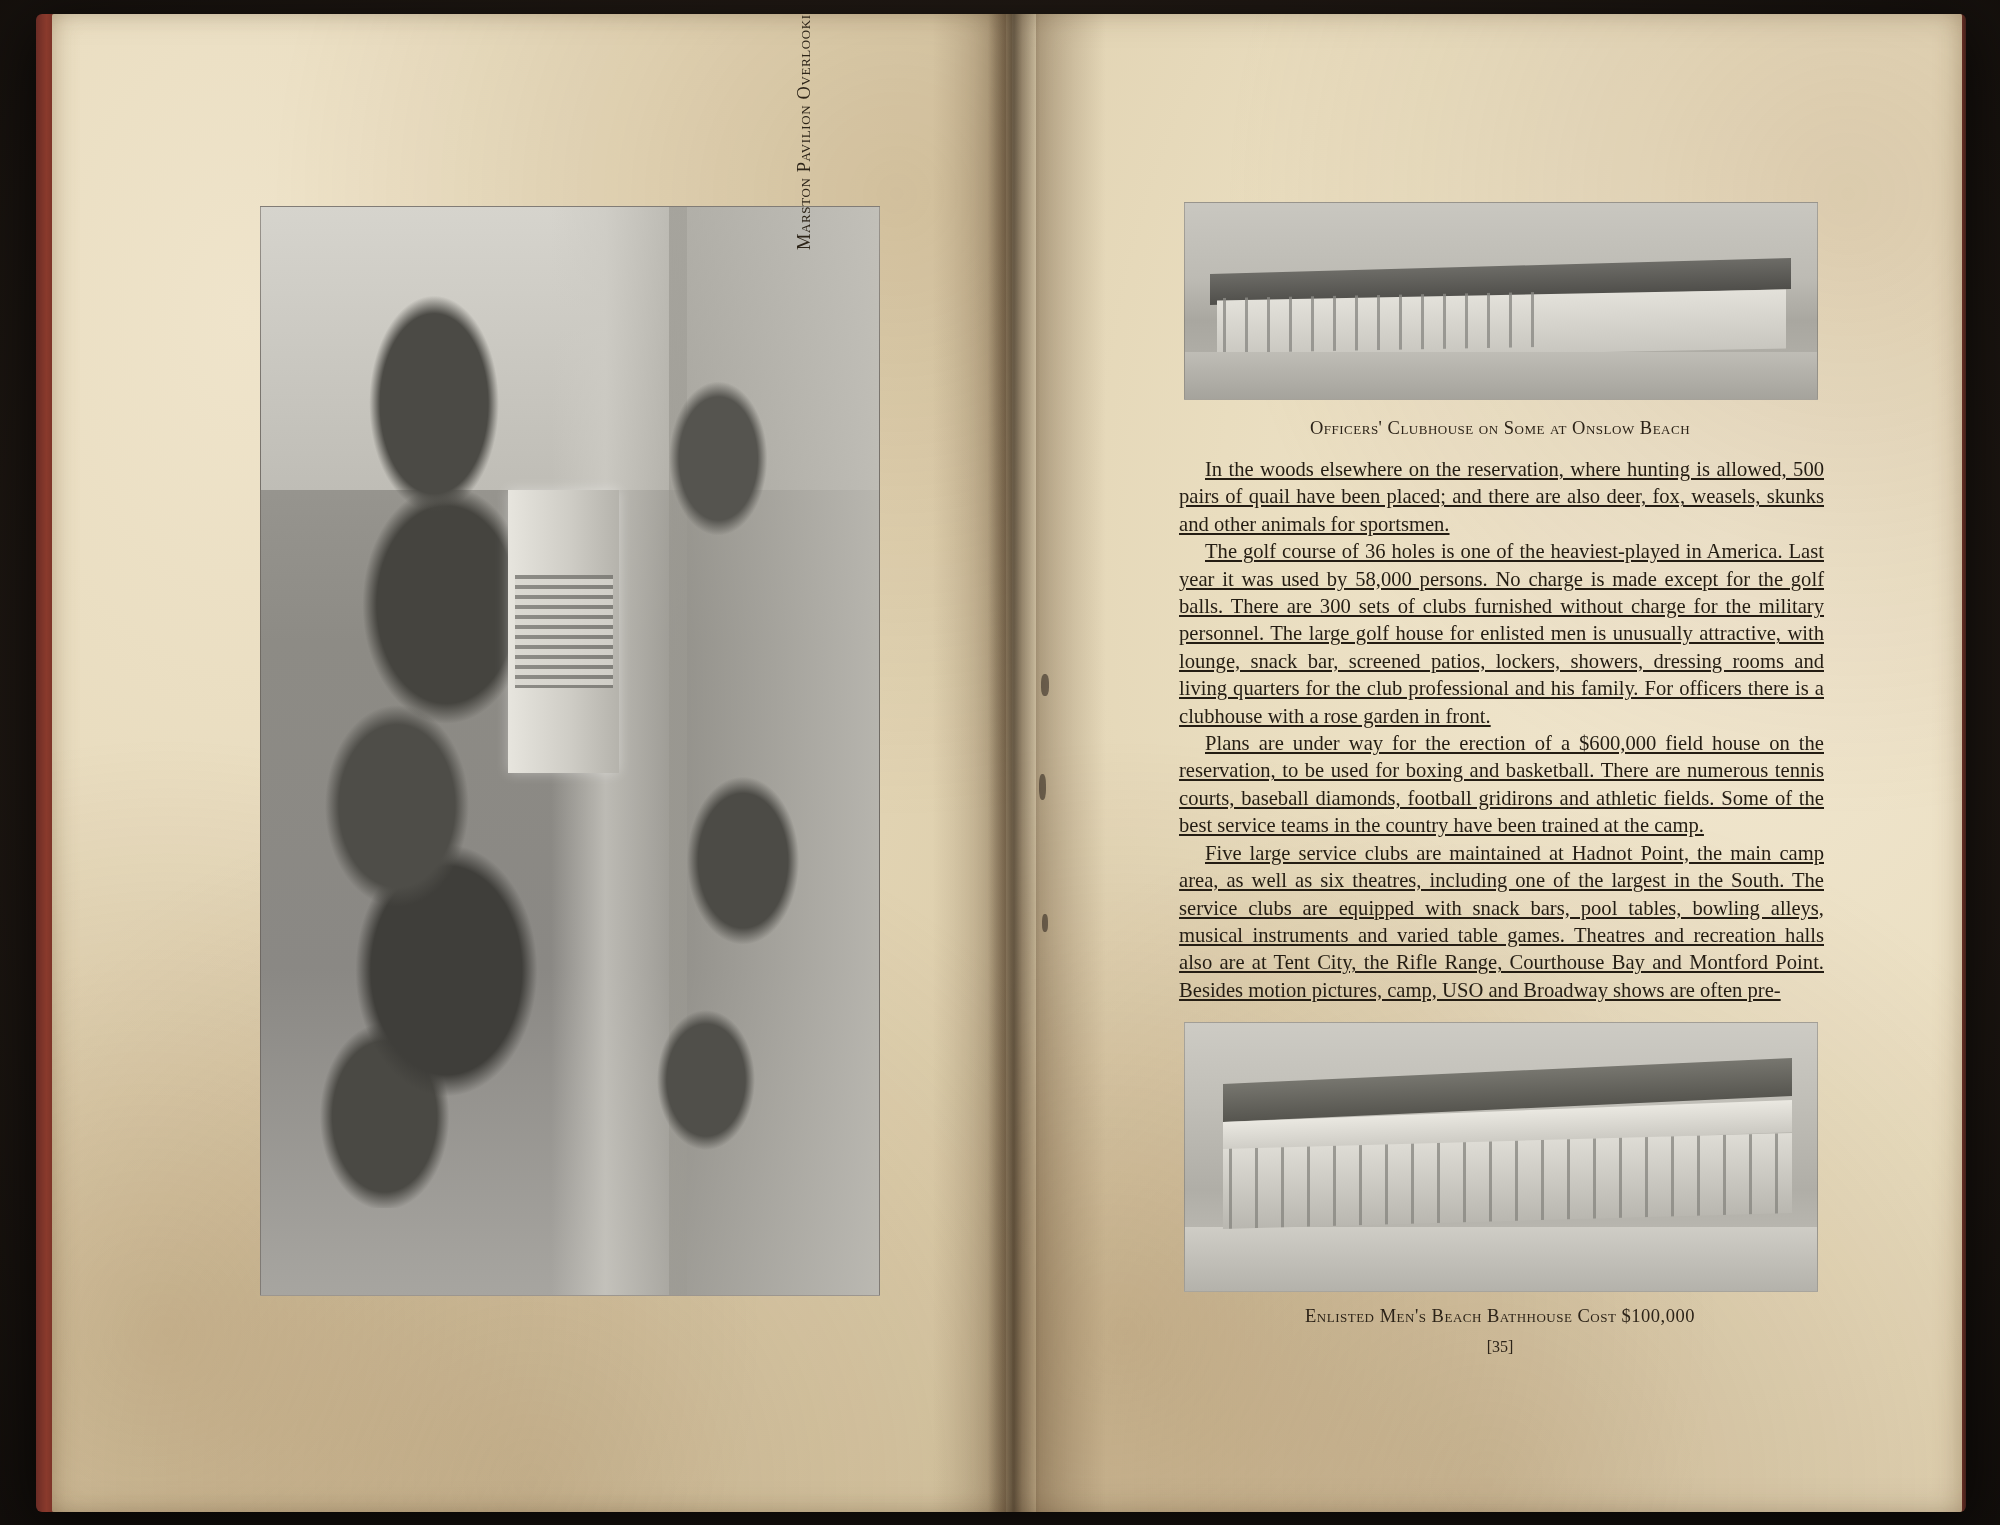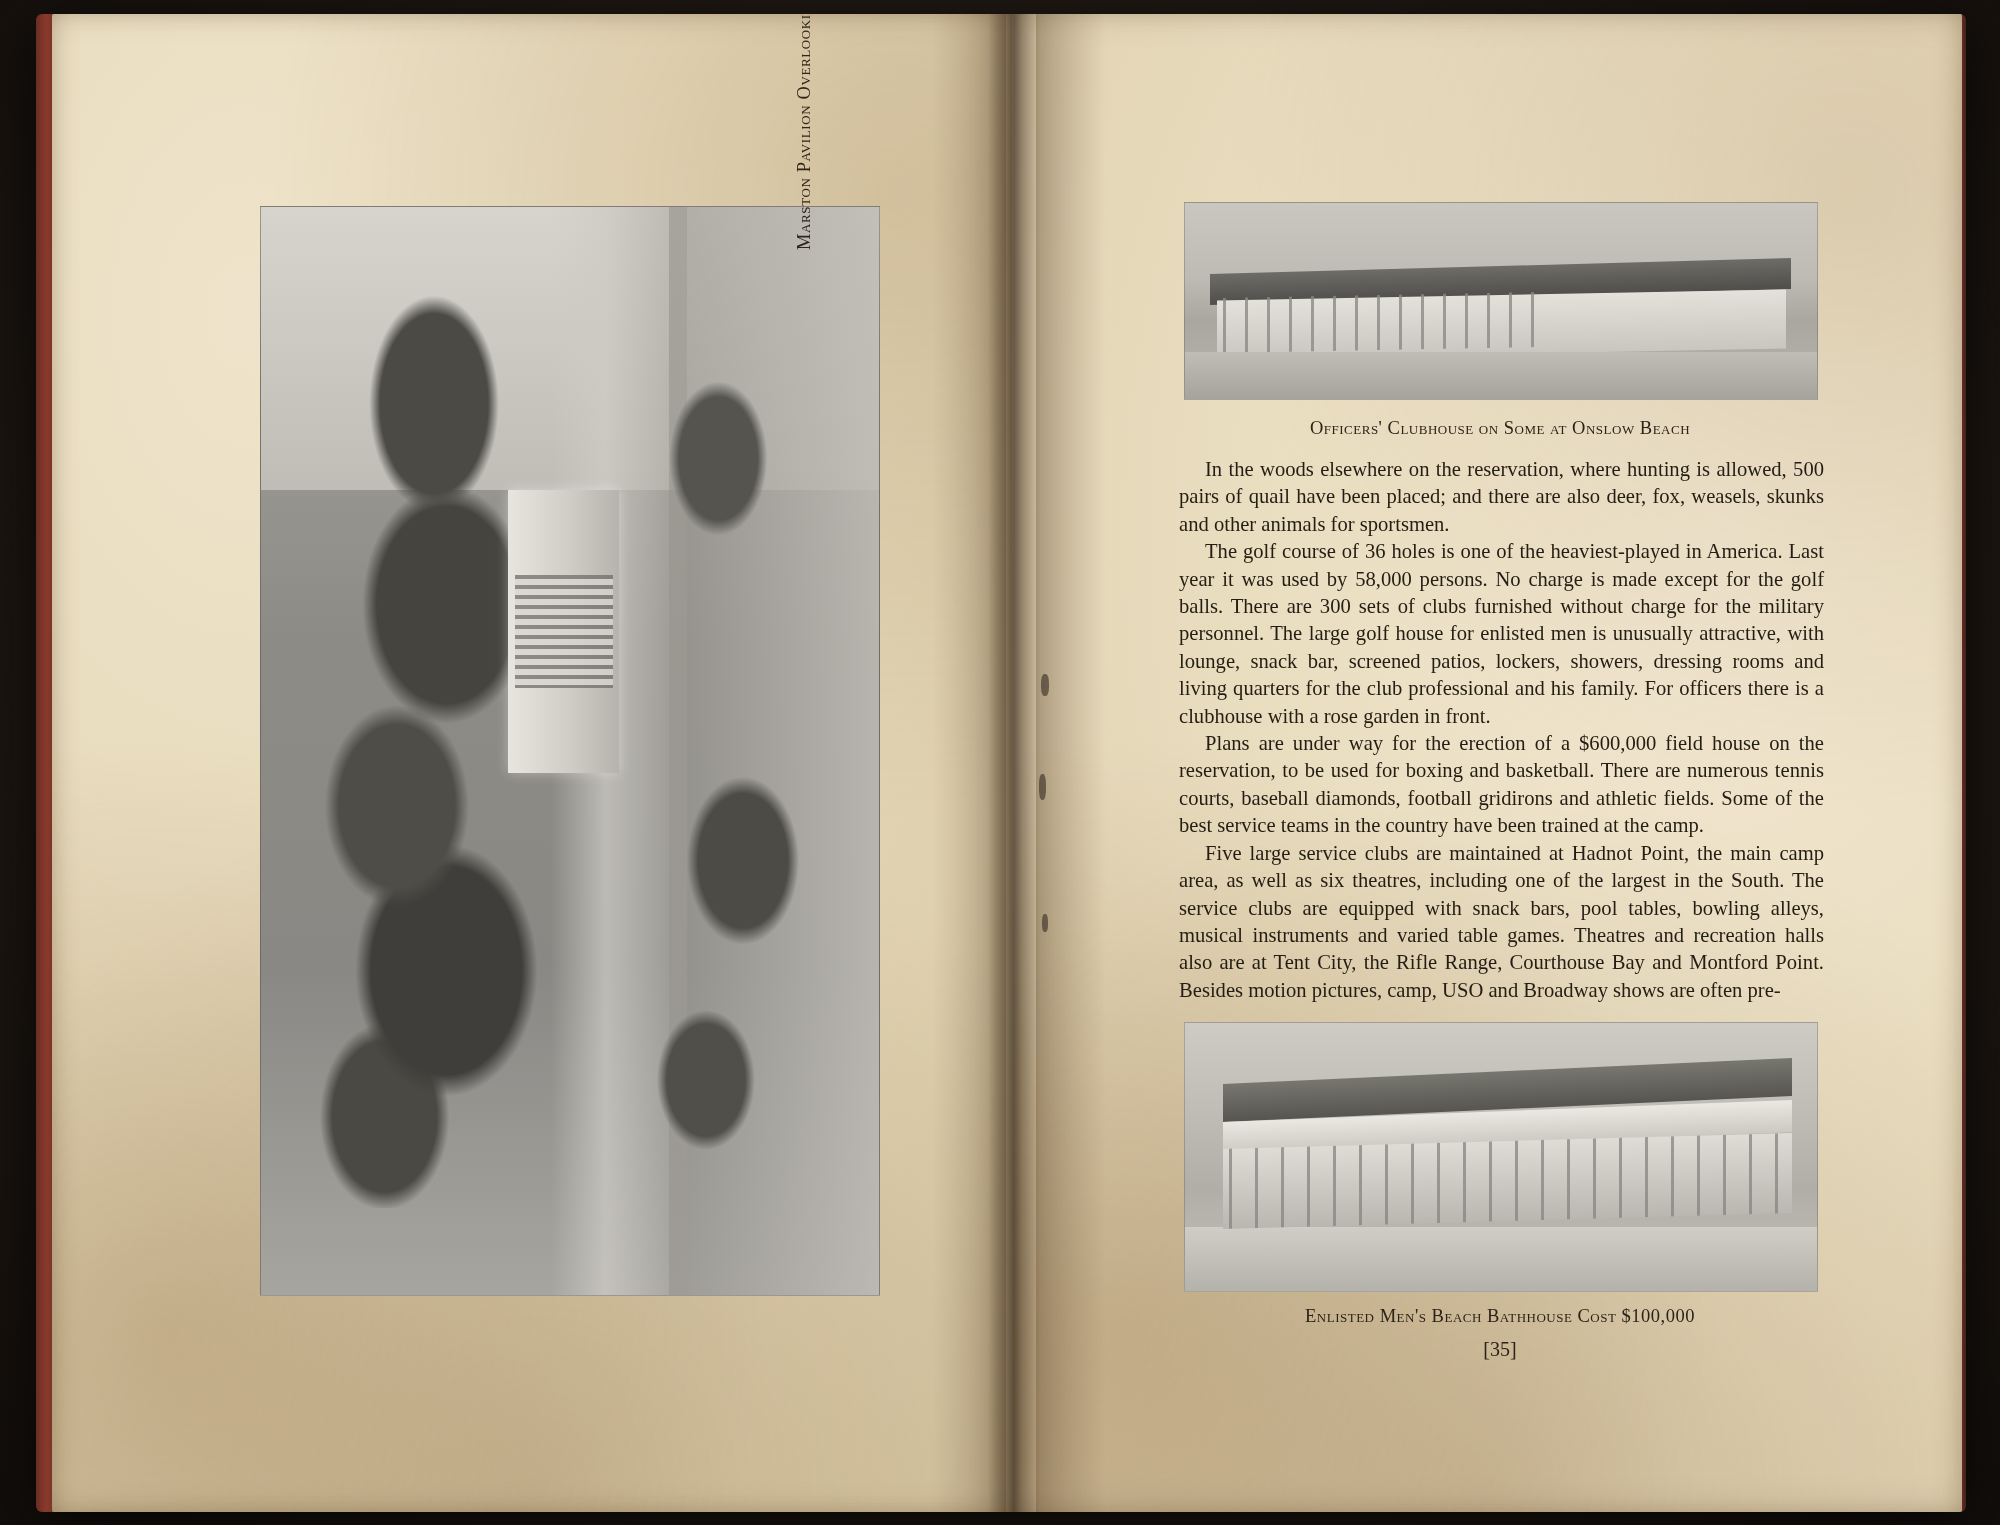--- a/index.html
+++ b/index.html
@@ -274,21 +274,21 @@
     margin: 0 0 0 0;
     text-indent: 26px;
   }
 
   #folio {
     position: absolute;
     left: 1148px;
     width: 632px;
     top: 1324px;
     text-align: center;
-    font-size: 20px;
+    font-size: 16px;
     color: #2c2318;
   }
 
   
   .fold {
     position:absolute;
     top:0; height:100%;
     pointer-events:none;
   }
   #fold-r { left: 1000px; width: 70px;
@@ -338,21 +338,21 @@
 
     <div class="photo" id="photo-clubhouse" style="z-index:7;">
       <div class="roof"></div>
       <div class="wall"></div>
       <div class="cols"></div>
       <div class="fore"></div>
     </div>
 
     <div class="caption" id="caption-clubhouse" style="z-index:7;">Officers' Clubhouse on Some at Onslow Beach</div>
 
-    <div id="body-text" style="z-index:7;">
+    <div id="body-text" style="z-index:7;text-decoration:underline;">
       <p>In the woods elsewhere on the reservation, where hunting is allowed, 500 pairs of quail have been placed; and there are also deer, fox, weasels, skunks and other animals for sportsmen.</p>
       <p>The golf course of 36 holes is one of the heaviest-played in America.  Last year it was used by 58,000 persons.  No charge is made except for the golf balls.  There are 300 sets of clubs furnished without charge for the military personnel.  The large golf house for enlisted men is unusually attractive, with lounge, snack bar, screened patios, lockers, showers, dressing rooms and living quarters for the club professional and his family.  For officers there is a clubhouse with a rose garden in front.</p>
       <p>Plans are under way for the erection of a $600,000 field house on the reservation, to be used for boxing and basketball.  There are numerous tennis courts, baseball diamonds, football gridirons and athletic fields.  Some of the best service teams in the country have been trained at the camp.</p>
       <p>Five large service clubs are maintained at Hadnot Point, the main camp area, as well as six theatres, including one of the largest in the South.  The service clubs are equipped with snack bars, pool tables, bowling alleys, musical instruments and varied table games.  Theatres and recreation halls also are at Tent City, the Rifle Range, Courthouse Bay and Montford Point.  Besides motion pictures, camp, USO and Broadway shows are often pre-</p>
     </div>
 
     <div class="photo" id="photo-bathhouse" style="z-index:7;">
       <div class="sand"></div>
       <div class="roof2"></div>
       <div class="deck"></div>

